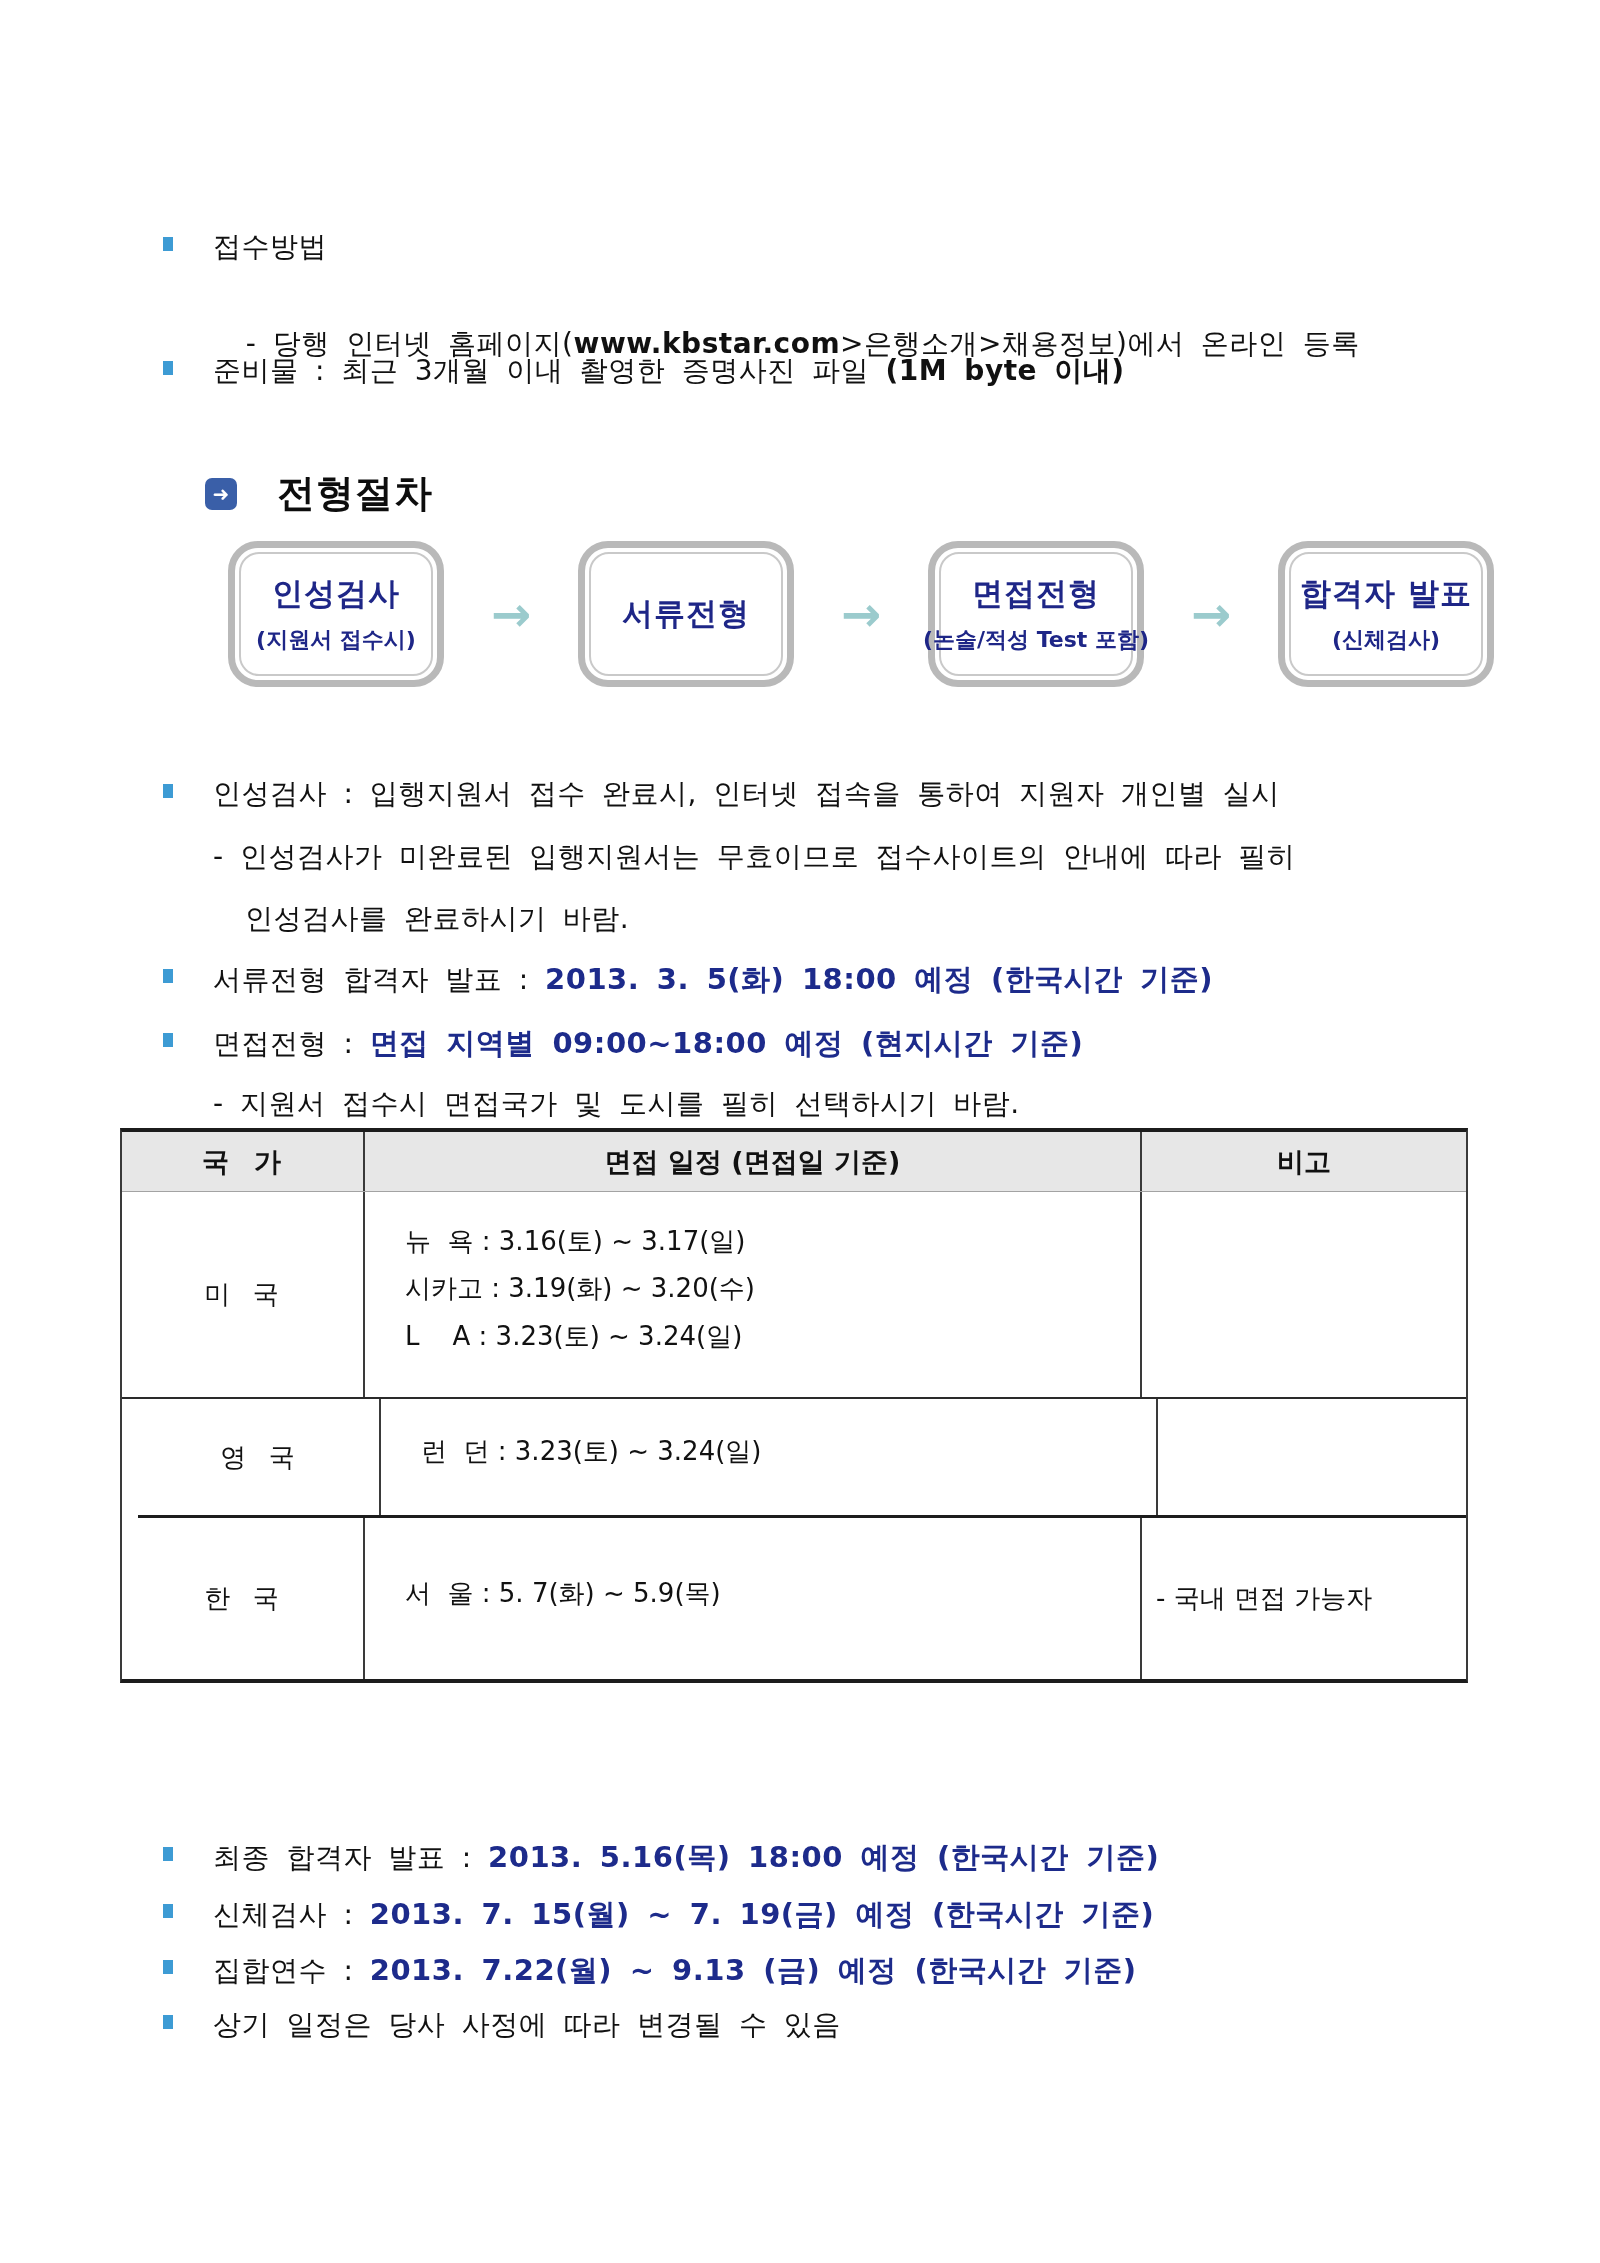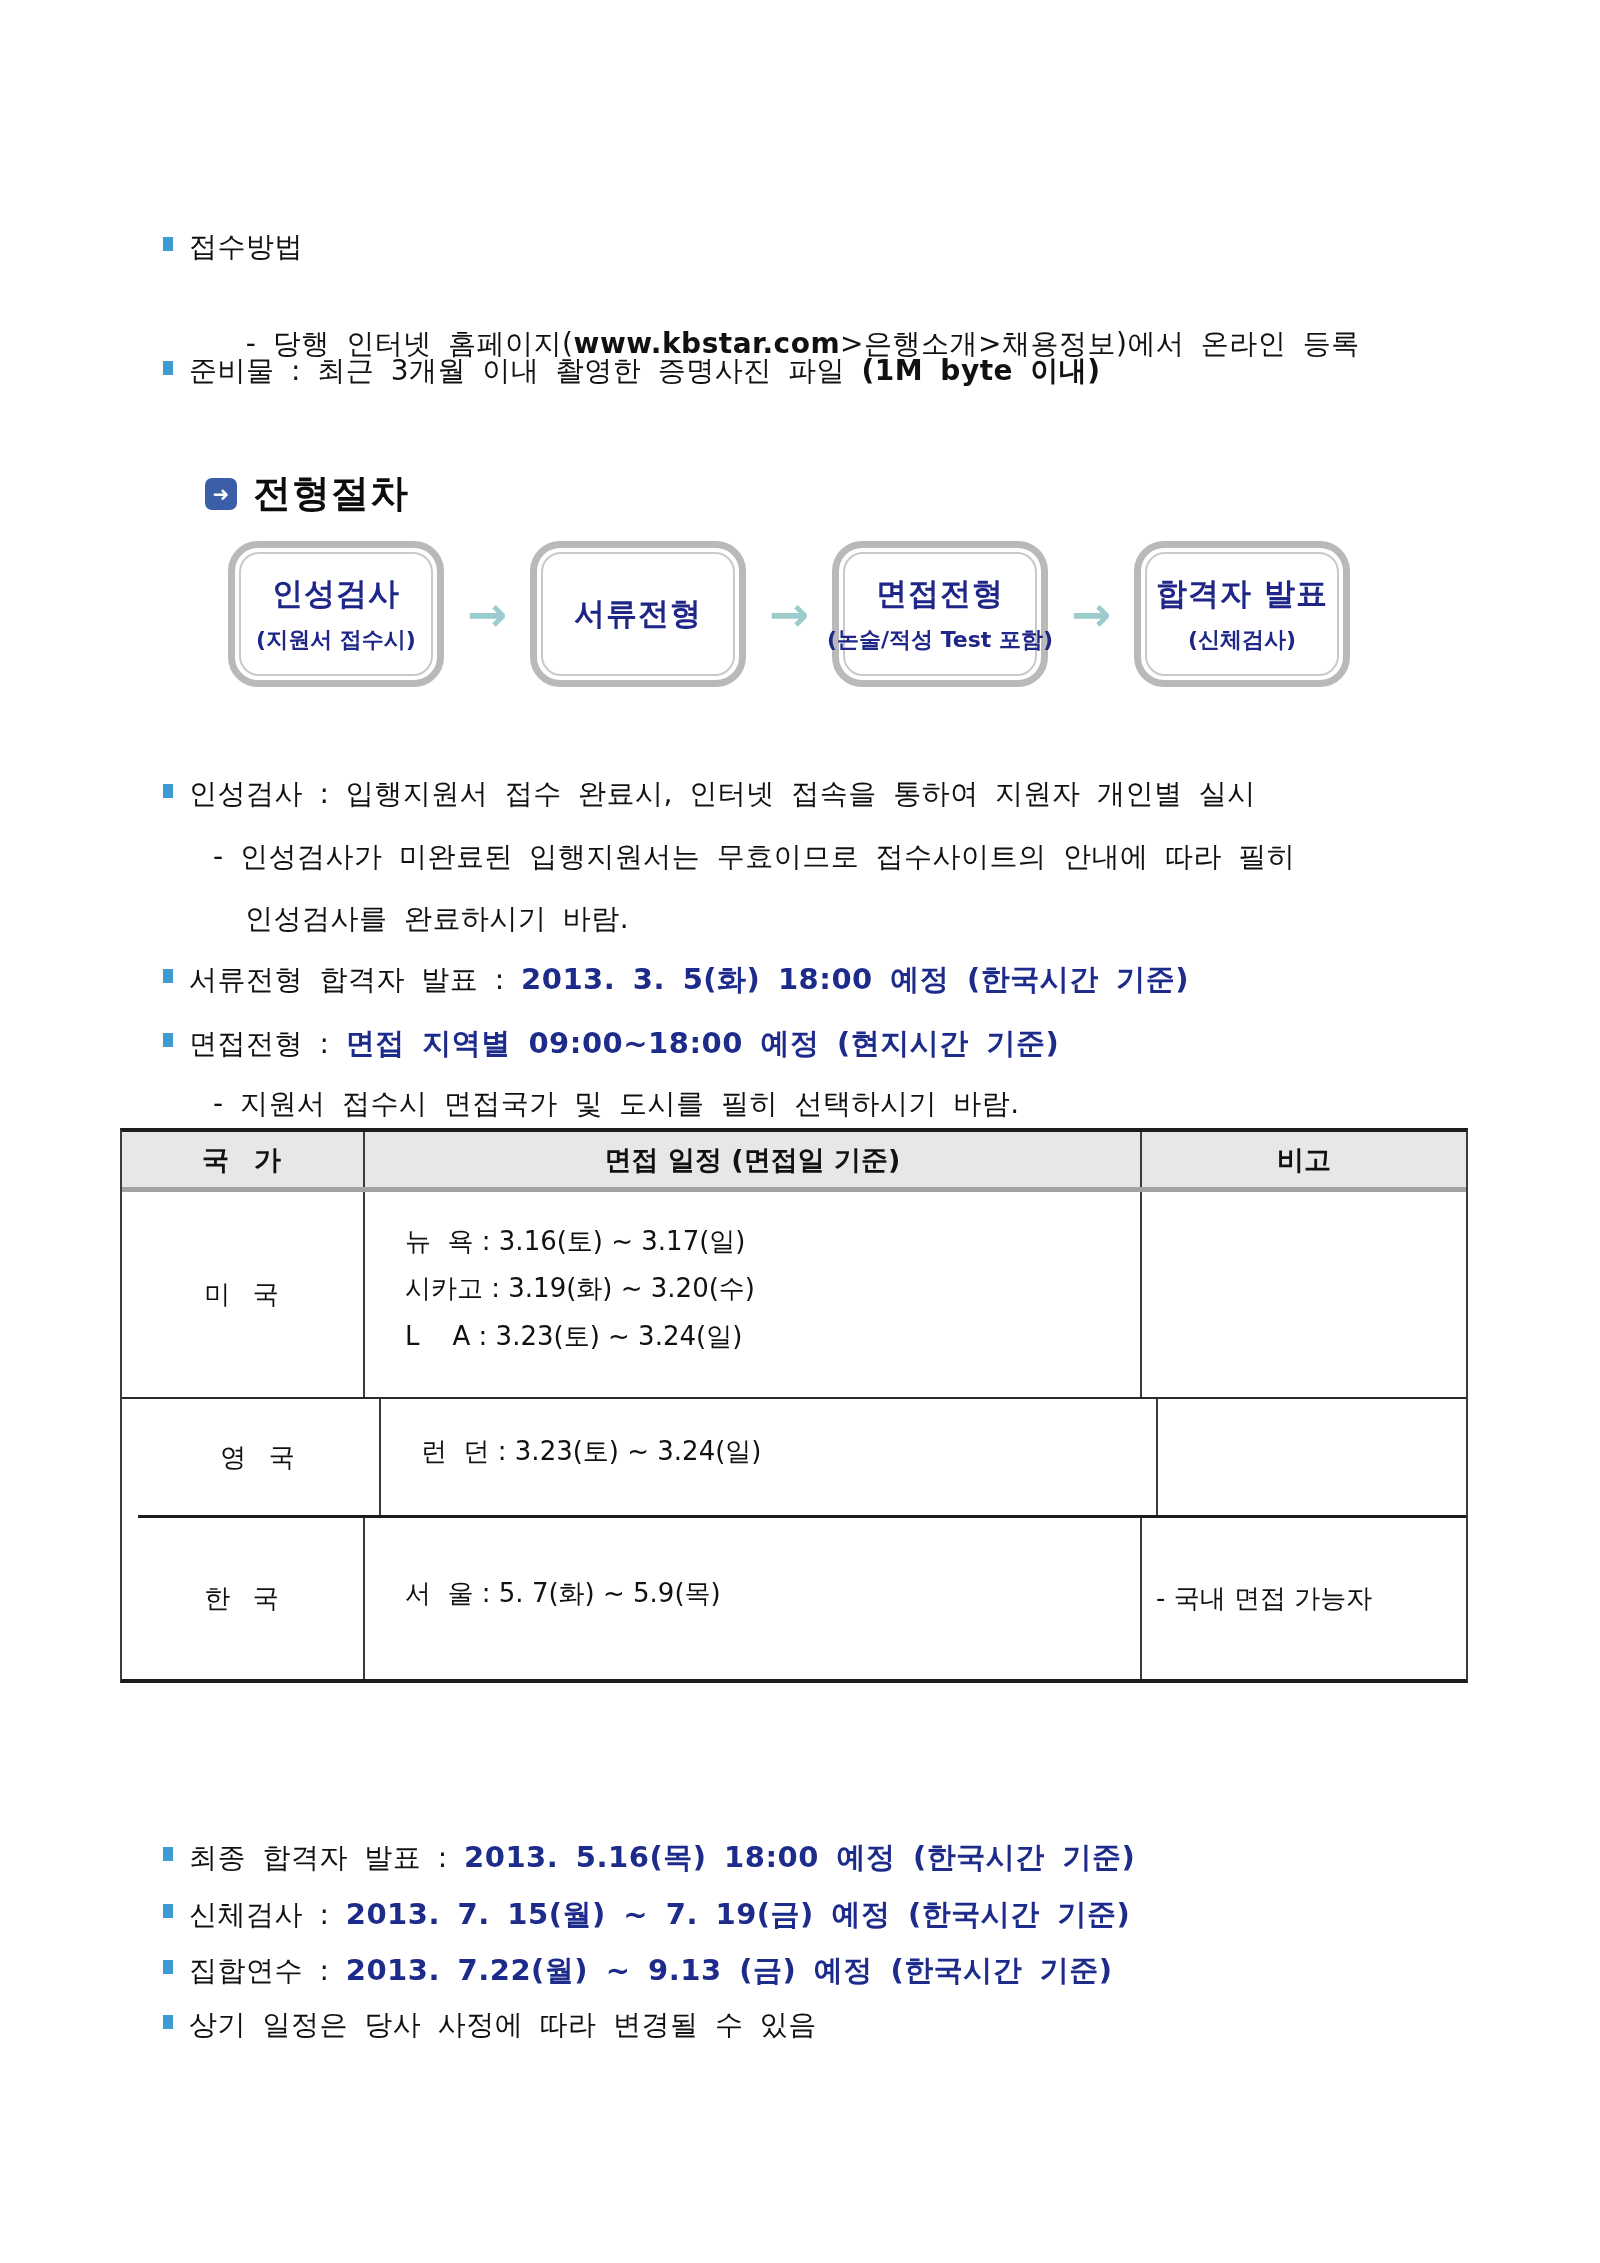--- a/index.html
+++ b/index.html
@@ -1,18 +1,18 @@
 <!DOCTYPE html>
 <html><head>
 <meta charset="utf-8">
 <style>
   html,body{margin:0;padding:0;background:#ffffff;}
   body{width:1600px;height:2263px;position:relative;overflow:hidden;
        font-family:"DejaVu Sans","Liberation Sans",sans-serif;color:#111;}
-  .abs{position:absolute;}
+  .abs{position:absolute;gap:24px;}
   
   .bline{display:flex;align-items:flex-start;font-size:28px;word-spacing:7px;letter-spacing:.5px;white-space:pre;}
   .bullet{width:10px;height:14px;background:#3d9bd4;display:inline-block;margin:9px 16px 0 0;flex:0 0 auto;}
   .subline{font-size:28px;word-spacing:7px;letter-spacing:.5px;white-space:pre;}
   .bold{font-weight:bold;}
   .navy{color:#1d2b8b;font-weight:bold;font-size:29px;}
   
   .sect{display:flex;align-items:center;}
   .sect-icon{width:32px;height:32px;background:#3a5fa8;border-radius:7px;color:#fff;
              display:flex;align-items:center;justify-content:center;font-size:20px;font-weight:bold;margin-right:16px;}
@@ -23,21 +23,21 @@
         box-sizing:border-box;padding:4px;}
   .fbox-inner{width:100%;height:100%;border:2px solid #c9c9c9;border-radius:20px;box-sizing:border-box;
         display:flex;flex-direction:column;align-items:center;justify-content:center;gap:10px;}
   .fbox-title{font-size:31px;font-weight:bold;color:#1e2687;letter-spacing:1px;white-space:pre;}
   .fbox-sub{font-size:22px;font-weight:bold;color:#1e2687;white-space:pre;}
   .farrow{width:86px;text-align:center;font-size:48px;font-weight:bold;color:#9bcbcd;line-height:1;}
   
   .tbl{box-sizing:border-box;border-top:4px solid #1c1c1c;border-bottom:4px solid #1c1c1c;
        border-left:2px solid #3a3a3a;border-right:2px solid #3a3a3a;width:1348px;}
   .trow{display:flex;box-sizing:border-box;}
-  .thead{background:#e7e7e7;border-bottom:5px solid #a3a3a3;height:60px;justify-content:center;}
+  .thead{background:#e7e7e7;border-bottom:1px solid #a3a3a3;height:60px;justify-content:center;}
   .tc{box-sizing:border-box;display:flex;align-items:center;font-size:26px;white-space:pre;}
   .tc-country{width:243px;border-right:2px solid #3a3a3a;justify-content:center;letter-spacing:2px;}
   .tc-sched{width:777px;border-right:2px solid #3a3a3a;flex-direction:column;align-items:flex-start;
             justify-content:space-around;padding:26px 0 37px 40px;}
   .tc-note{flex:1;padding-left:14px;}
   .th{font-weight:600;justify-content:center;font-size:27px;}
   .r1{height:207px;border-bottom:2px solid #2a2a2a;}
   .r2{height:159px;border-bottom:3px solid #1c1c1c;}
   .r3{height:119px;border-bottom:3px solid #1c1c1c;margin-left:16px;}
   .r4{height:161px;}

